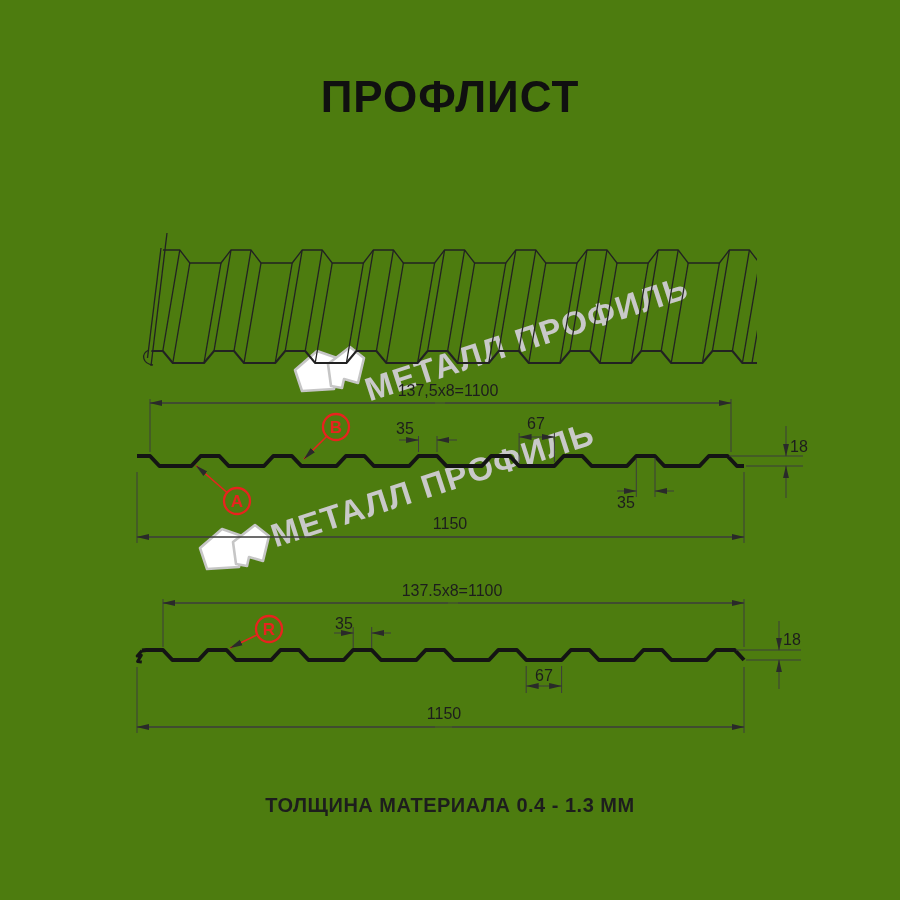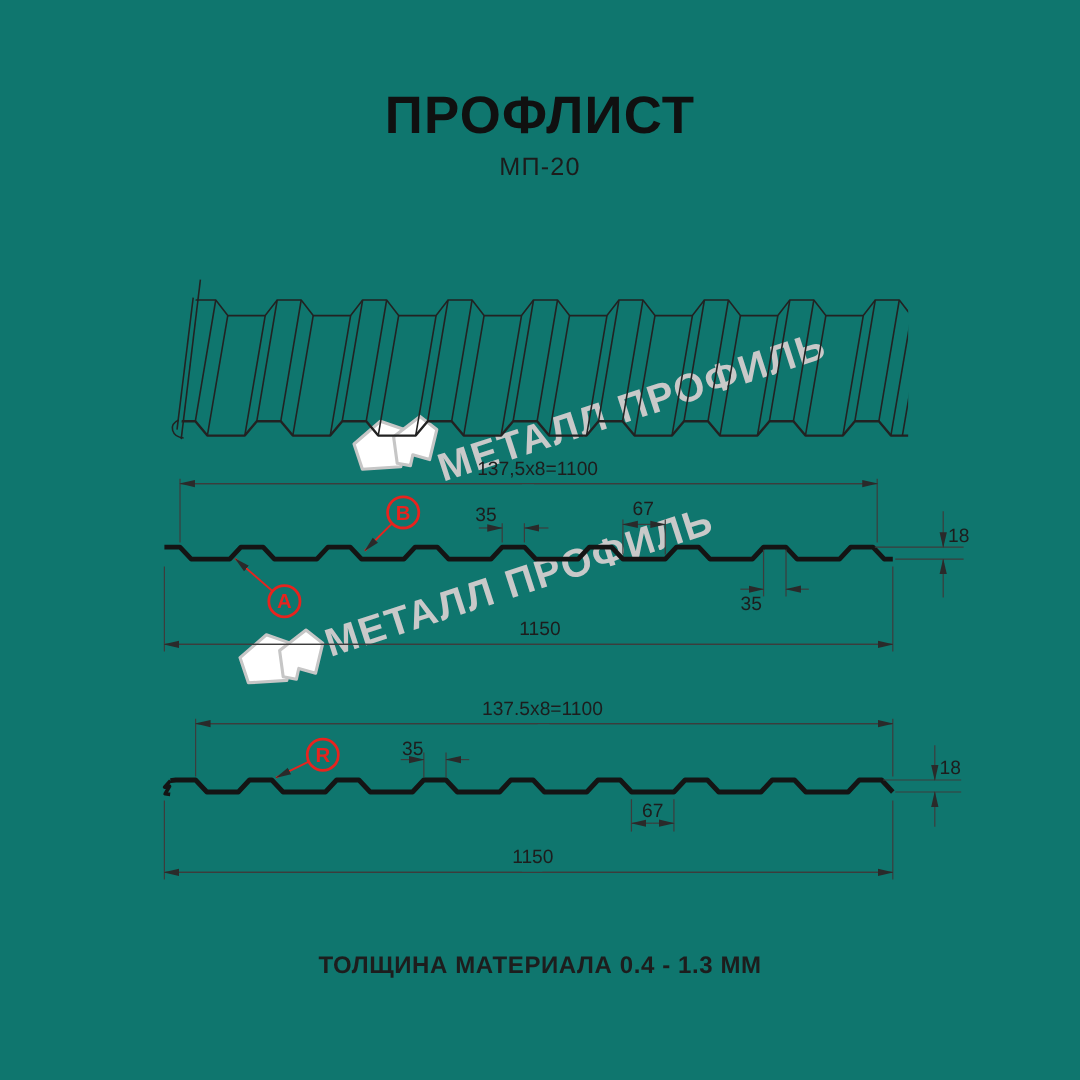--- a/index.html
+++ b/index.html
@@ -1,16 +1,16 @@
 <!DOCTYPE html>
 <html><head>
 <meta charset="utf-8">
 <style>
   html,body{margin:0;padding:0;background:#fff;}
-  .page{position:relative;width:900px;height:900px;background:#0f766e;overflow:hidden;
+  .page{position:relative;width:900px;height:900px;background:#4d7c0f;overflow:hidden;
         font-family:"Liberation Sans",sans-serif;}
   .title{position:absolute;left:0;top:72px;width:900px;text-align:center;
          font-size:44px;font-weight:bold;letter-spacing:1px;color:#101010;}
   .subtitle{position:absolute;left:0;top:128px;width:900px;text-align:center;
          font-size:21px;letter-spacing:1px;color:#1c1c1c;}
   .footer{position:absolute;left:0;top:794px;width:900px;text-align:center;
          font-size:20px;font-weight:bold;letter-spacing:.5px;color:#1d1d1d;}
   .wm-logo{position:absolute;width:74px;height:52px;}
   .wm-text{position:absolute;font-size:33px;font-weight:bold;letter-spacing:1.5px;
          color:#c9c9c9;white-space:nowrap;transform:rotate(-18deg);
@@ -26,21 +26,20 @@
   text{fill:#1d1d1d;font-family:"Liberation Sans",sans-serif;font-size:16px;}
   text.rl{fill:#e8231e;font-weight:bold;font-size:17px;text-anchor:middle;}
   .lg{fill:#fff;stroke:#c6c6c6;stroke-width:2.6;stroke-linejoin:round;}
 </style>
 </head>
 <body>
 
 <div class="page">
 
   <div class="title">ПРОФЛИСТ</div>
-  <div class="subtitle">МП-20</div>
 
   <svg class="wm-logo wm1-logo" viewBox="0 0 74 52">
     <path class="lg" d="M3,26 L25,7 L48,15 L42,45 L10,47 Z"></path>
     <path class="lg" d="M36,20 L58,3 L72,14 L66,39 L52,35 L50,44 L39,42 Z"></path>
   </svg>
   <div class="wm-text wm1-text">МЕТАЛЛ ПРОФИЛЬ</div>
 
   <svg class="wm-logo wm2-logo" viewBox="0 0 74 52">
     <path class="lg" d="M3,26 L25,7 L48,15 L42,45 L10,47 Z"></path>
     <path class="lg" d="M36,20 L58,3 L72,14 L66,39 L52,35 L50,44 L39,42 Z"></path>

